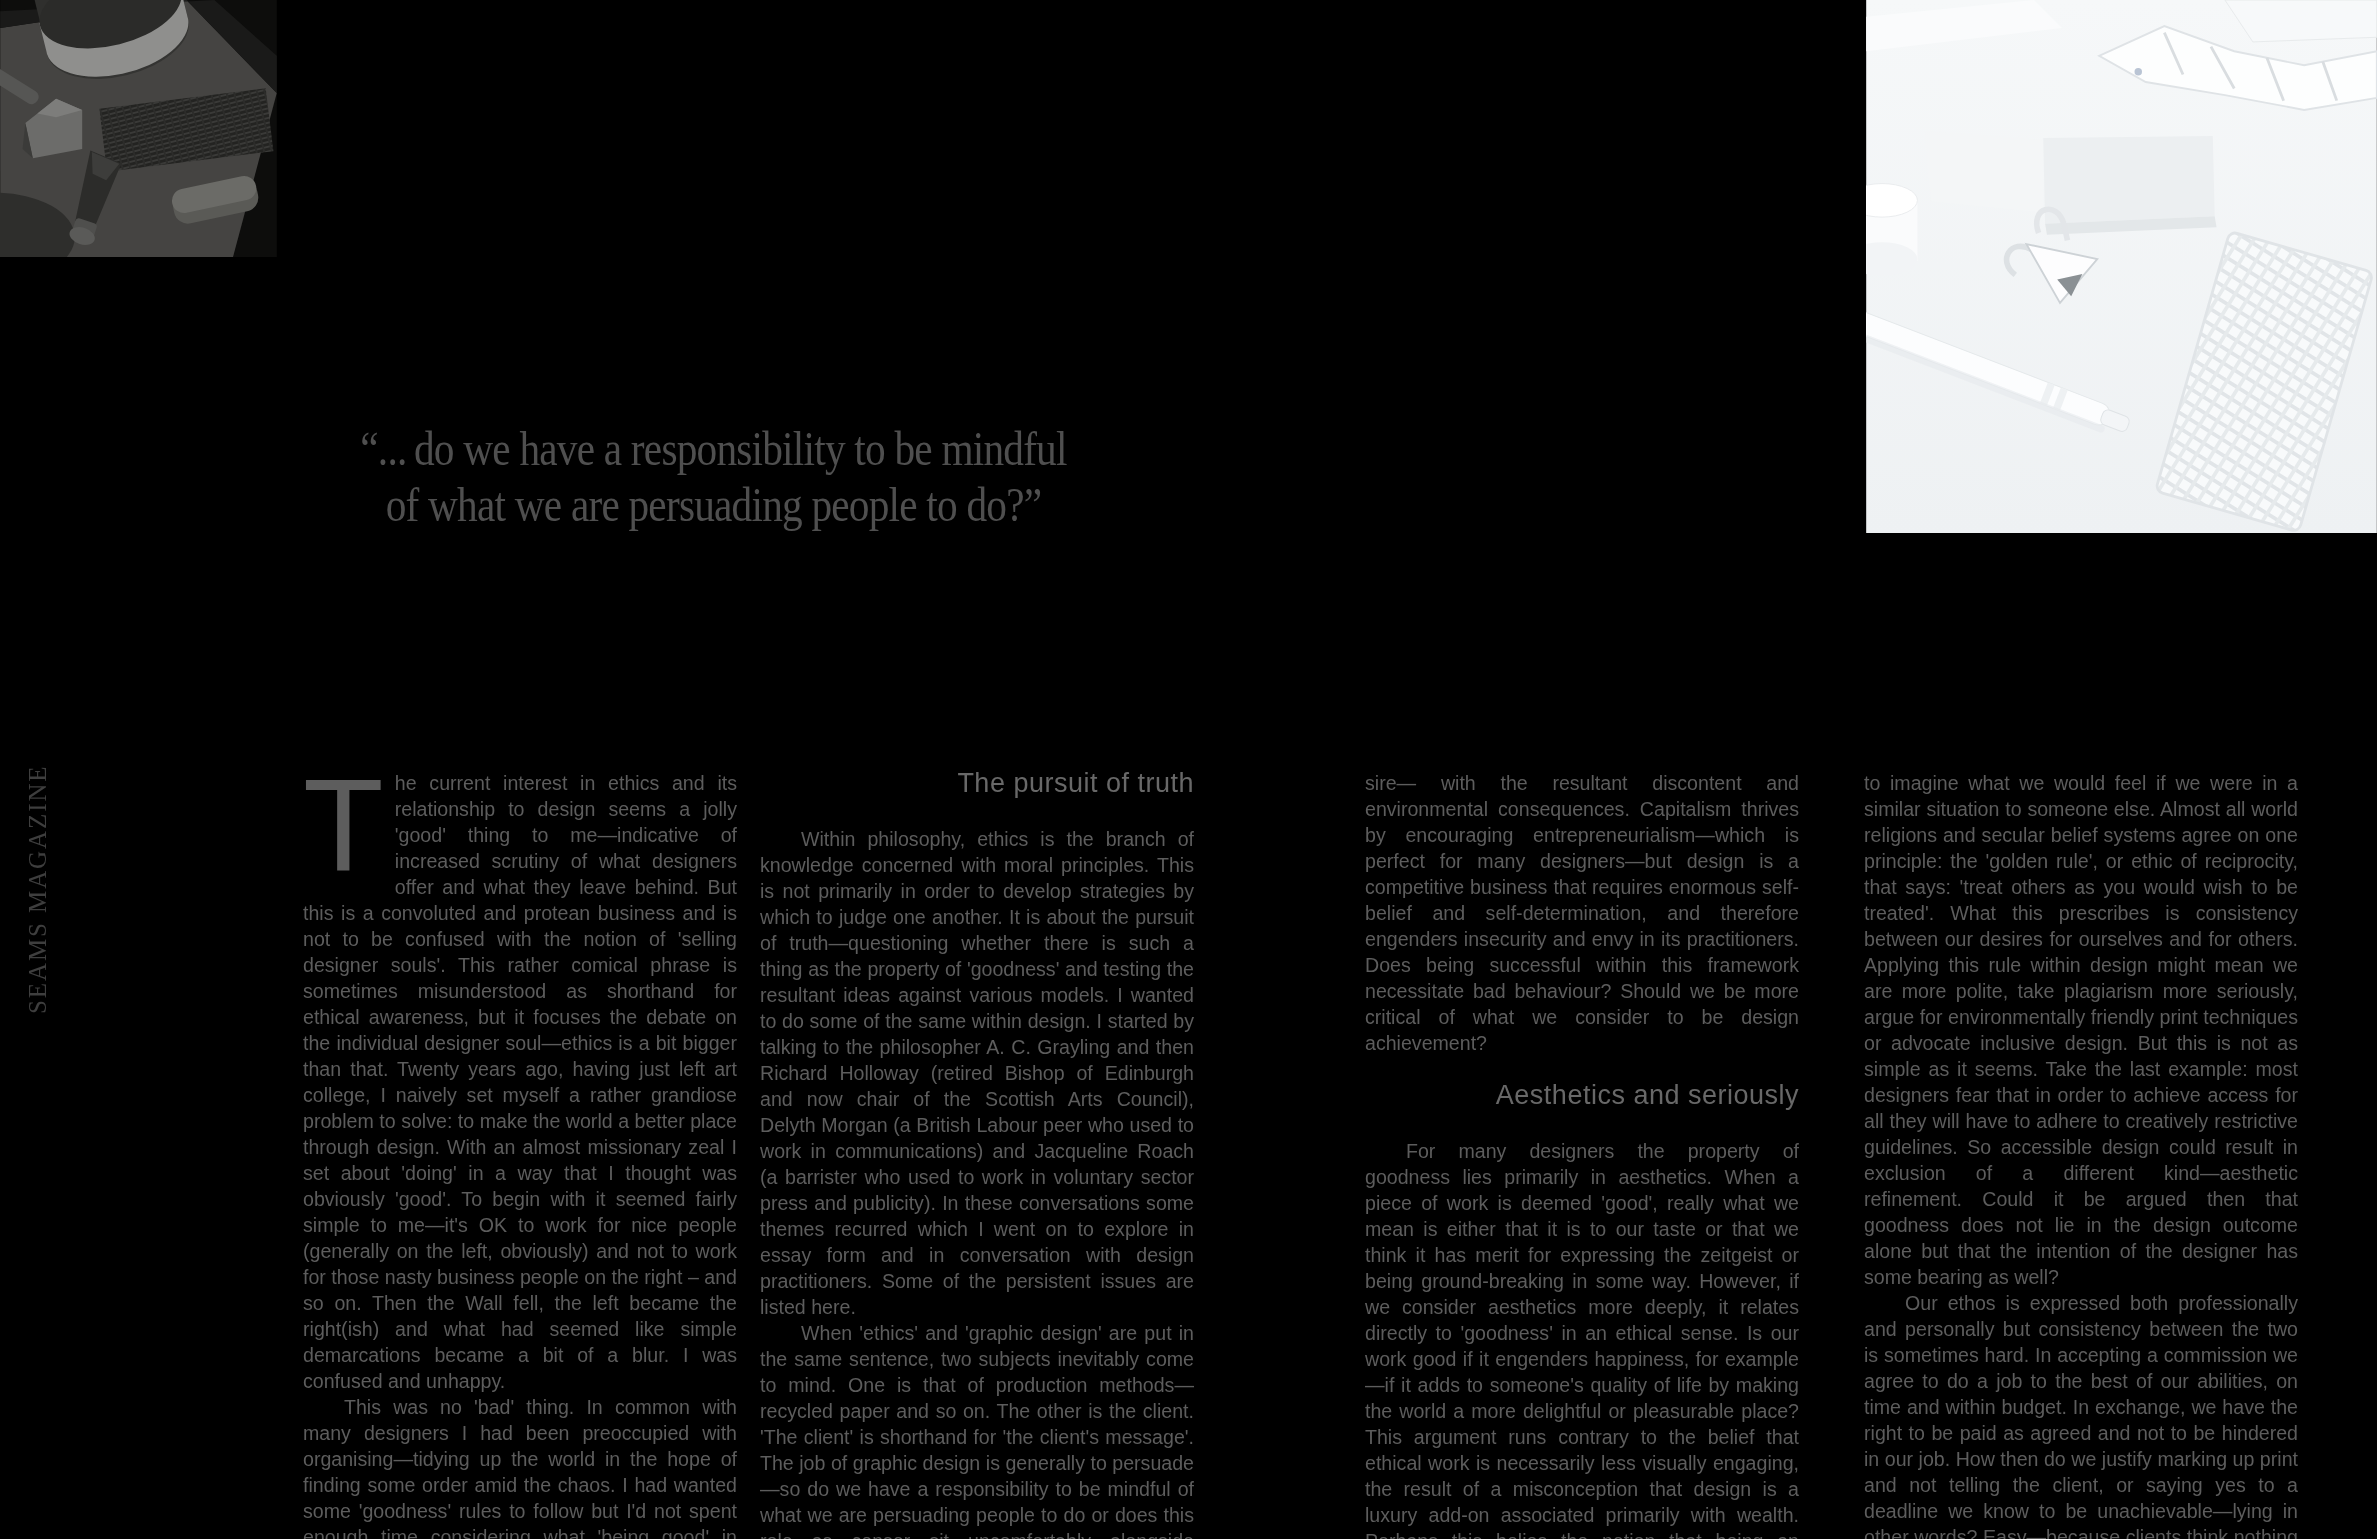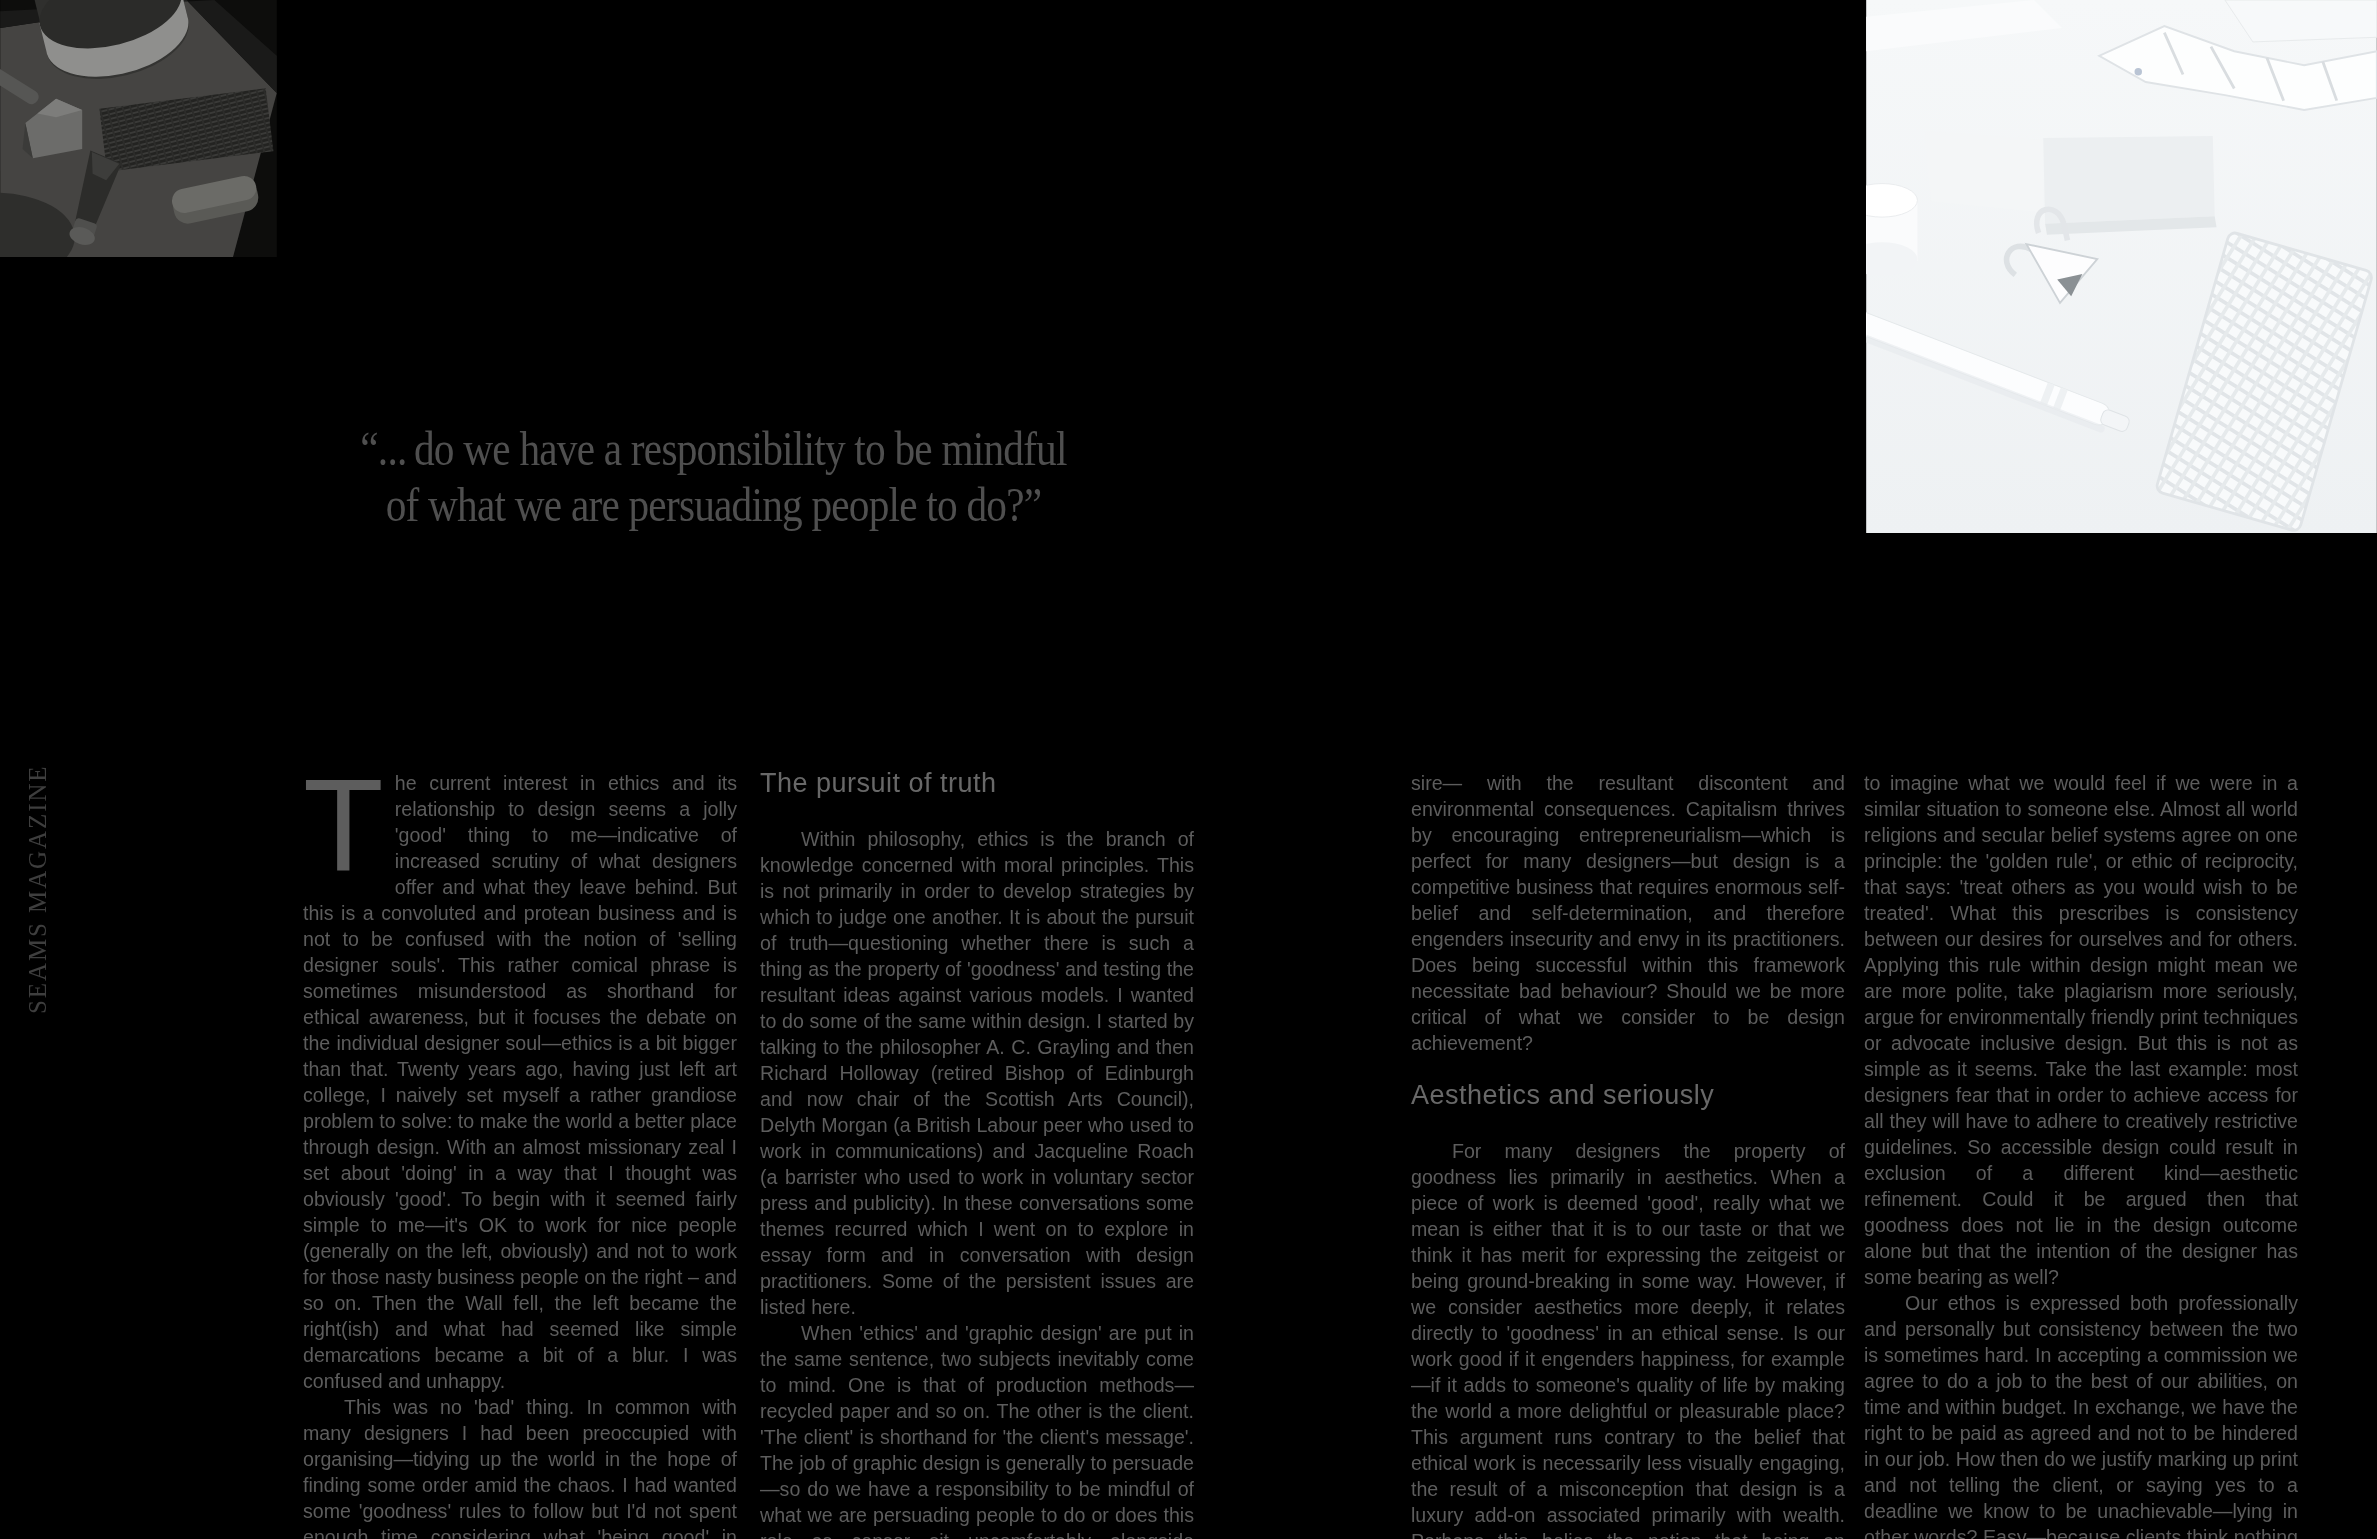--- a/index.html
+++ b/index.html
@@ -25,26 +25,26 @@
     writing-mode:vertical-rl;transform:rotate(180deg);
     font-family:"Liberation Serif",serif;font-size:25px;
     letter-spacing:1.9px;color:#3e3e3e;white-space:nowrap;
   }
   
   .col{
     position:absolute;top:770px;width:434px;height:769px;overflow:hidden;
     color:#5d5d5d;font-size:19.6px;line-height:26px;text-align:justify;
     hyphens:auto;-webkit-hyphens:auto;
   }
-  #col1{left:303px;} #col2{left:760px;} #col3{left:1411px;} #col4{left:1864px;}
+  #col1{left:303px;} #col2{left:760px;} #col3{left:1365px;} #col4{left:1864px;}
   .col p{margin:0;}
   .col p.ind{text-indent:41px;}
   .col h2{
     font-size:27px;font-weight:400;color:#686868;
-    margin:0 0 30px 0;letter-spacing:0.5px;text-align:left;
+    margin:0 0 30px 0;letter-spacing:0.5px;text-align:right;
   }
   .col h2.mid{margin-top:26px;}
   .dropcap{
     float:left;font-size:132px;line-height:.76;
     margin:5.6px 11.2px 0 0;color:#5d5d5d;font-weight:400;
   }
 </style>
 </head>
 <body>
 

